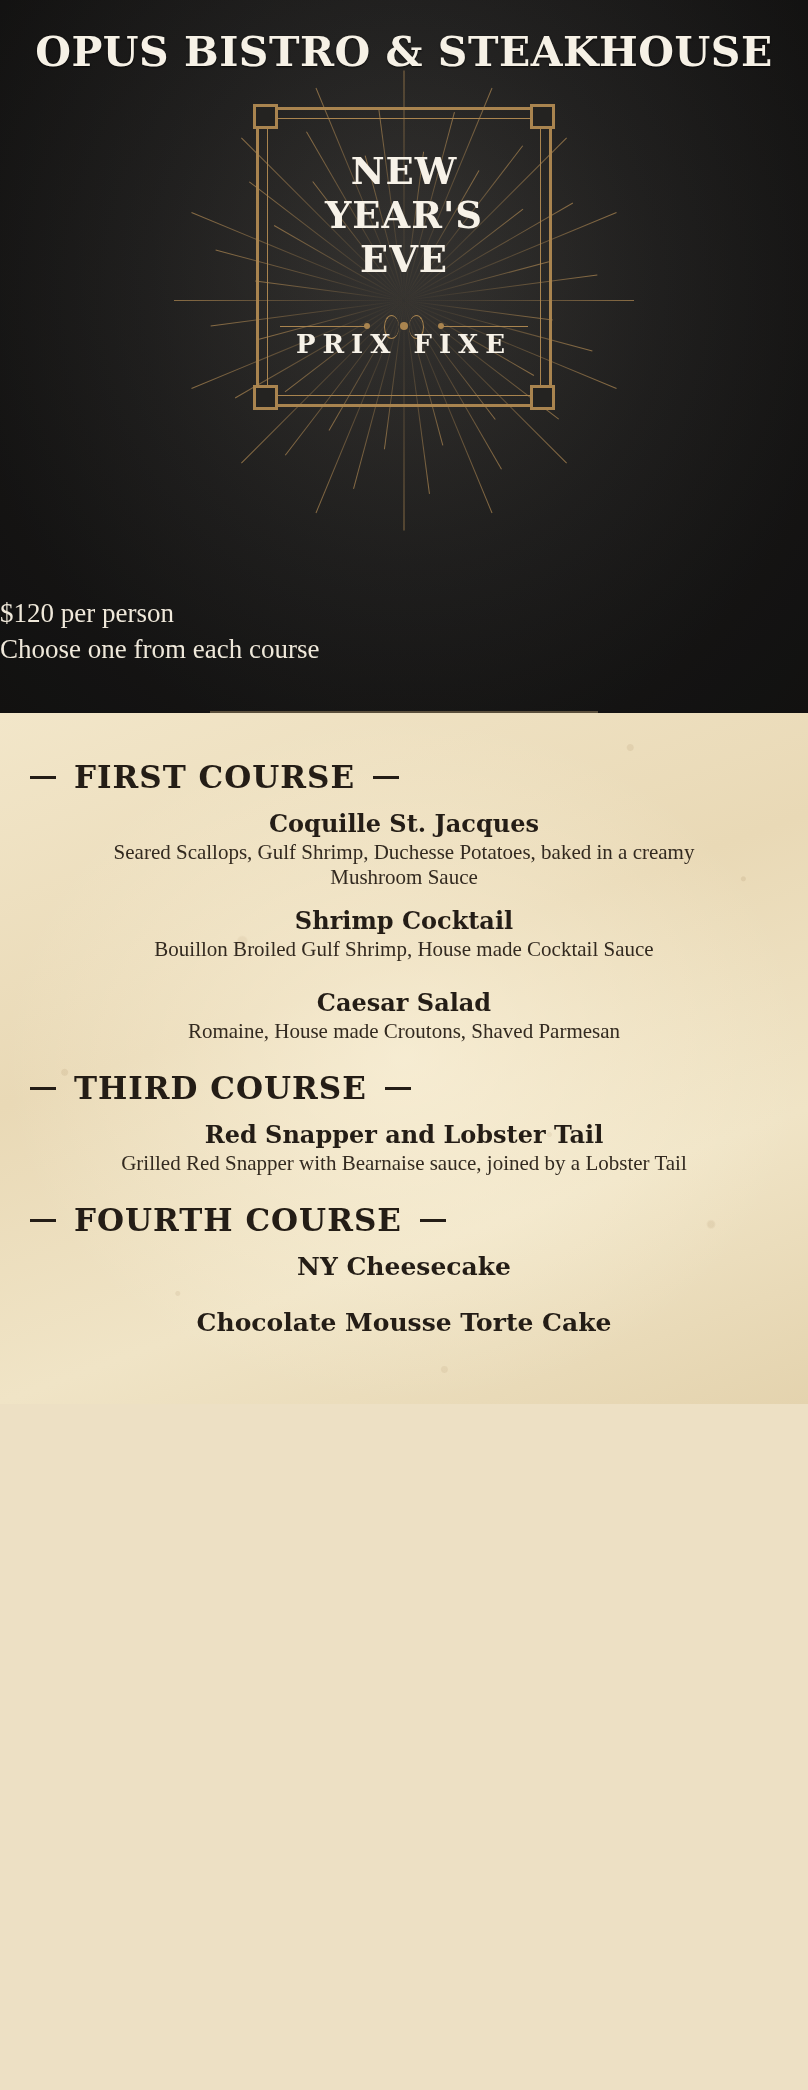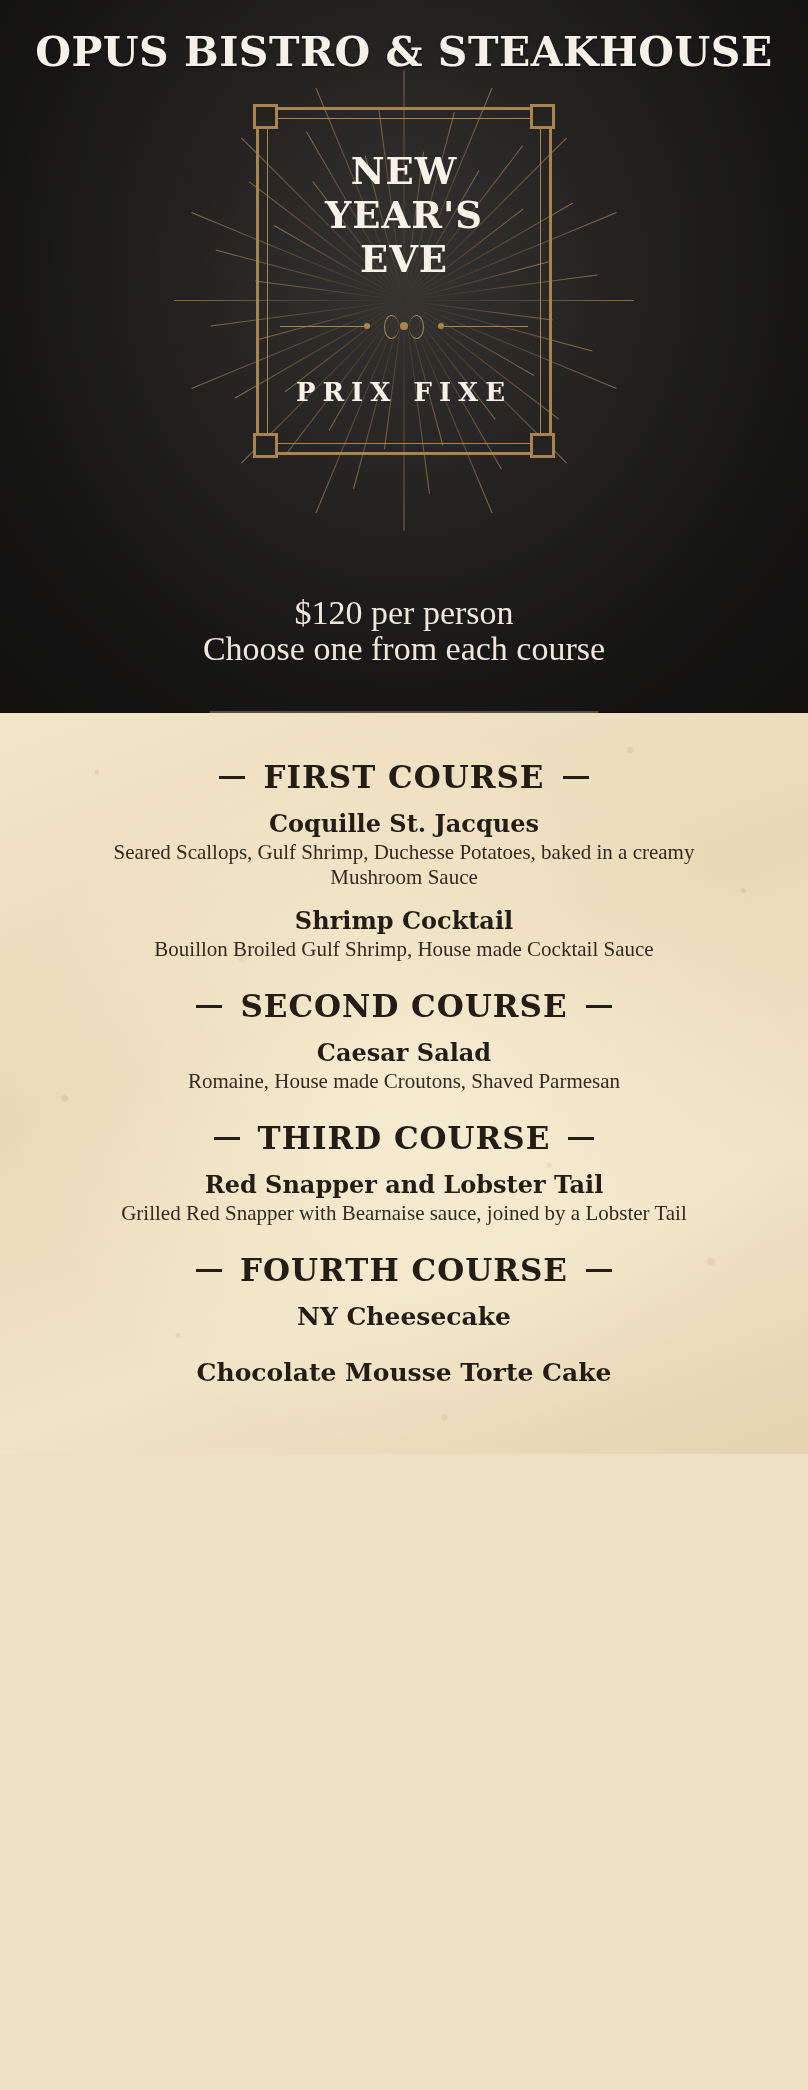--- a/index.html
+++ b/index.html
@@ -71,21 +71,21 @@
   .burst i.short { width: 150px; }
   .burst i.mid { width: 195px; }
 
   
   .frame {
     position: absolute;
     left: 50%;
     top: 107px;
     transform: translateX(-50%);
     width: 296px;
-    height: 348px;
+    height: 300px;
     z-index: 3;
   }
   .frame-outer {
     position: absolute;
     inset: 0;
     border: 3px solid #a9844f;
   }
   .frame-inner {
     position: absolute;
     inset: 11px;
@@ -170,24 +170,24 @@
     font-weight: bold;
     font-size: 26px;
     letter-spacing: 7px;
   }
 
   .price-block {
     position: absolute;
     left: 0; right: 0;
     top: 595px;
     z-index: 6;
-    text-align: center;
+    text-align: left;
     color: #efe8da;
     font-family: "Liberation Serif", serif;
-    font-size: 34px;
+    font-size: 27px;
     line-height: 36px;
   }
 
   .header-rule {
     position: absolute;
     left: 210px;
     right: 210px;
     bottom: 0;
     height: 2px;
     background: #5a4f3c;
@@ -212,21 +212,20 @@
       radial-gradient(ellipse at 50% 50%, rgba(255,248,228,0.55), rgba(0,0,0,0) 70%),
       linear-gradient(160deg, #f2e6c9 0%, #e9d9b6 40%, #f0e4c6 70%, #e4d3ae 100%);
     color: #2b241c;
   }
 
   .course { margin-bottom: 26px; }
 
   .course-title {
     display: flex;
     align-items: center;
-    justify-content: center;
     gap: 18px;
     margin: 0 0 14px 0;
     font-family: "DejaVu Serif", serif;
     font-weight: bold;
     font-size: 31px;
     letter-spacing: 1px;
     color: #241d16;
   }
   .course-title .dash {
     display: block;
@@ -363,25 +362,20 @@
         <div class="dish-name">Coquille St. Jacques</div>
         <div class="dish-desc">Seared Scallops, Gulf Shrimp, Duchesse Potatoes, baked in a creamy Mushroom Sauce</div>
       </div>
       <div class="dish">
         <div class="dish-name">Shrimp Cocktail</div>
         <div class="dish-desc">Bouillon Broiled Gulf Shrimp, House made Cocktail Sauce</div>
       </div>
     </section>
 
     <section class="course">
-      <h2 class="course-title">
-        <span class="dash"></span>
-        <span>SECOND COURSE</span>
-        <span class="dash"></span>
-      </h2>
       <div class="dish">
         <div class="dish-name">Caesar Salad</div>
         <div class="dish-desc">Romaine, House made Croutons, Shaved Parmesan</div>
       </div>
     </section>
 
     <section class="course">
       <h2 class="course-title">
         <span class="dash"></span>
         <span>THIRD COURSE</span>

